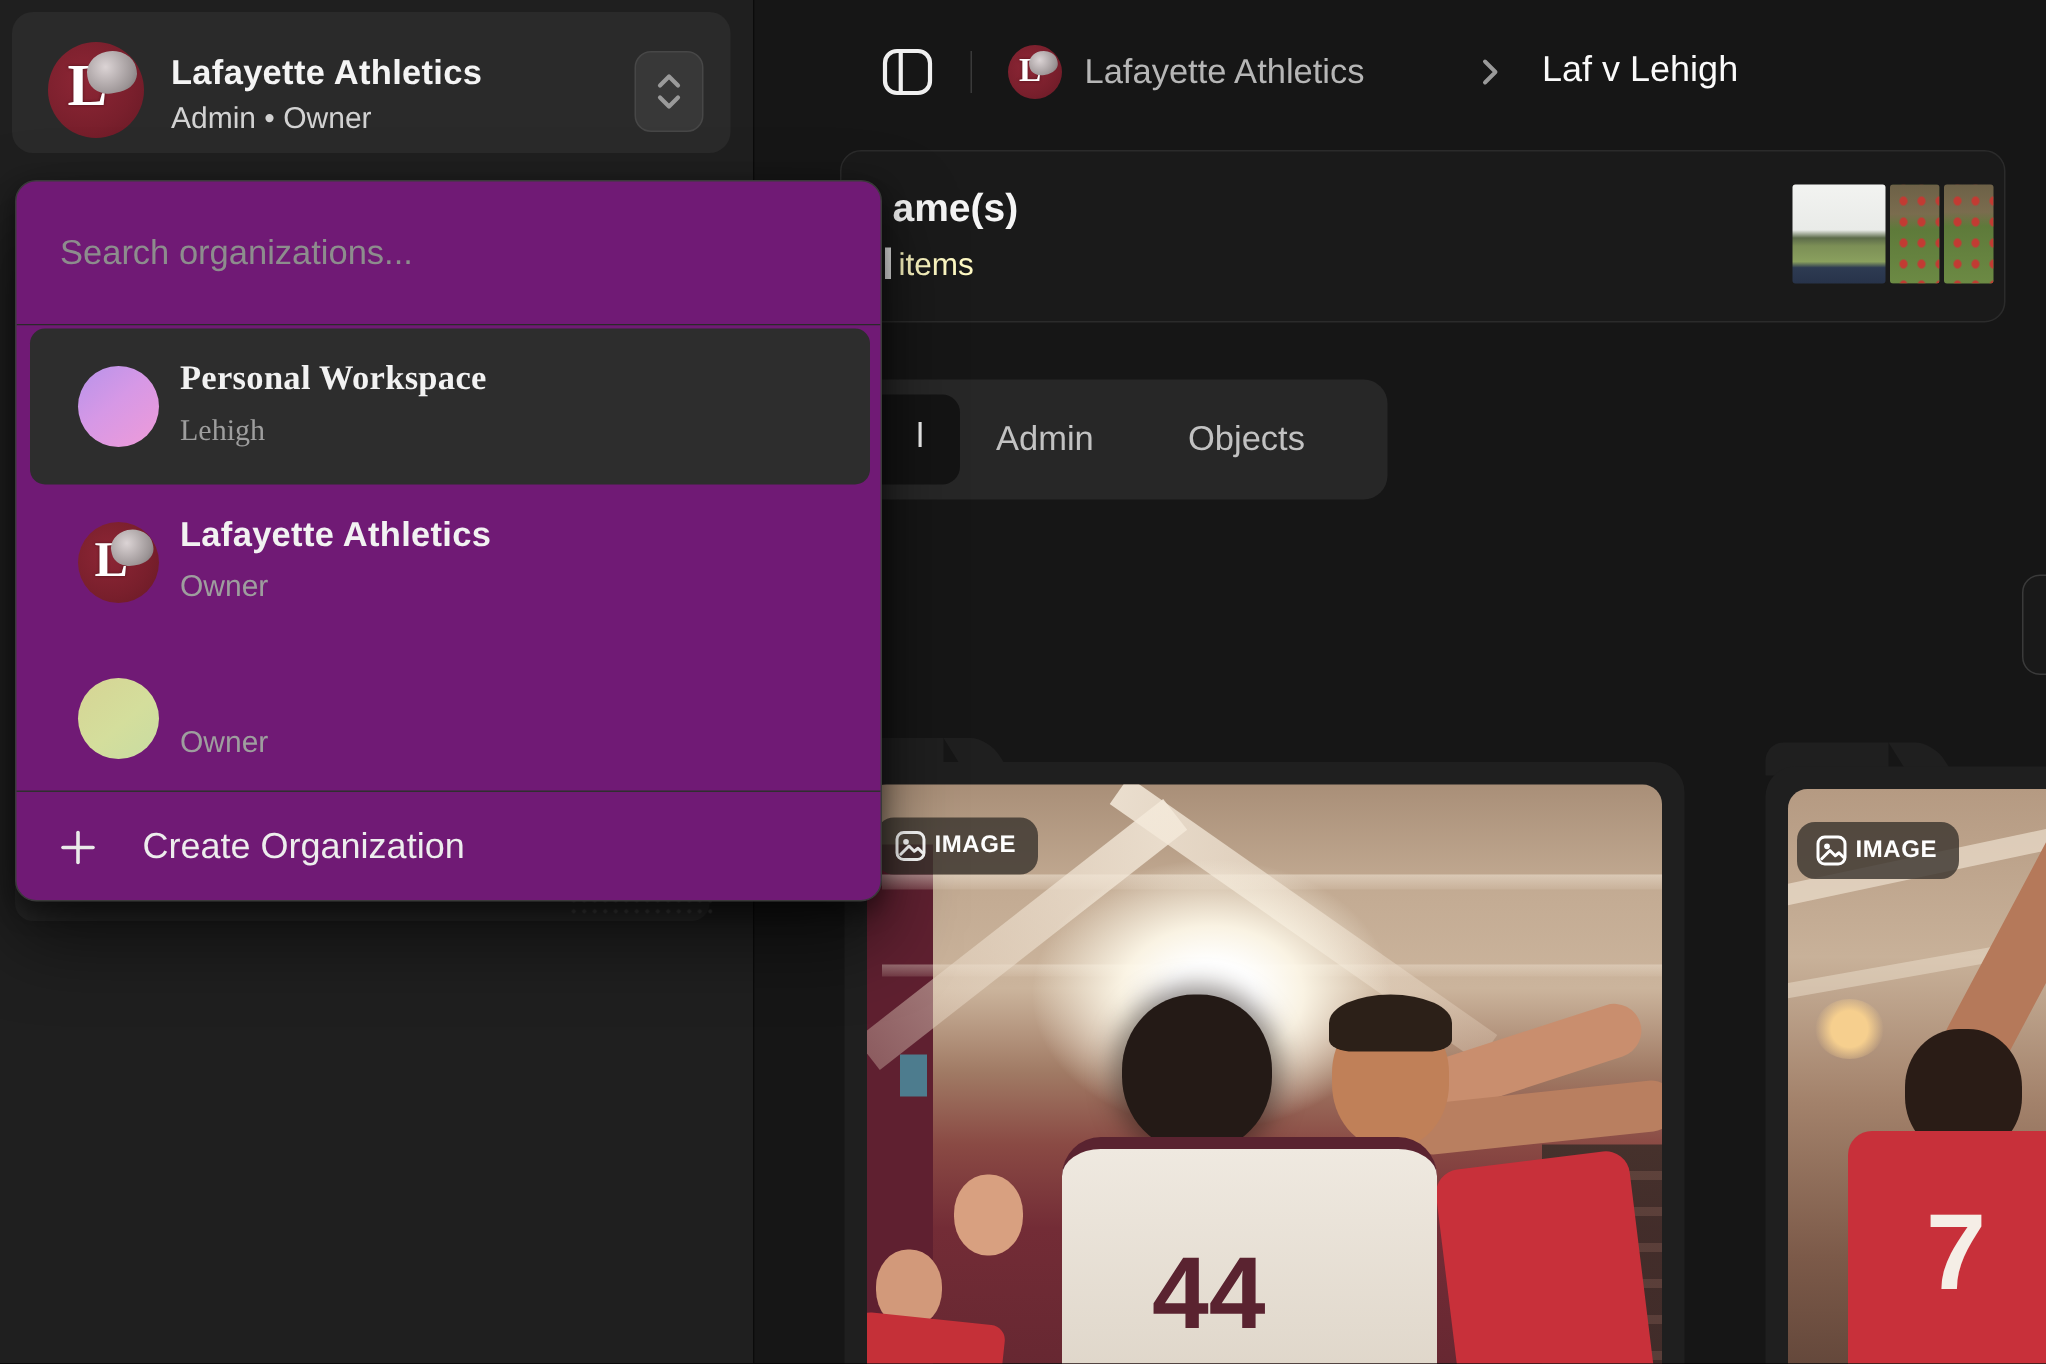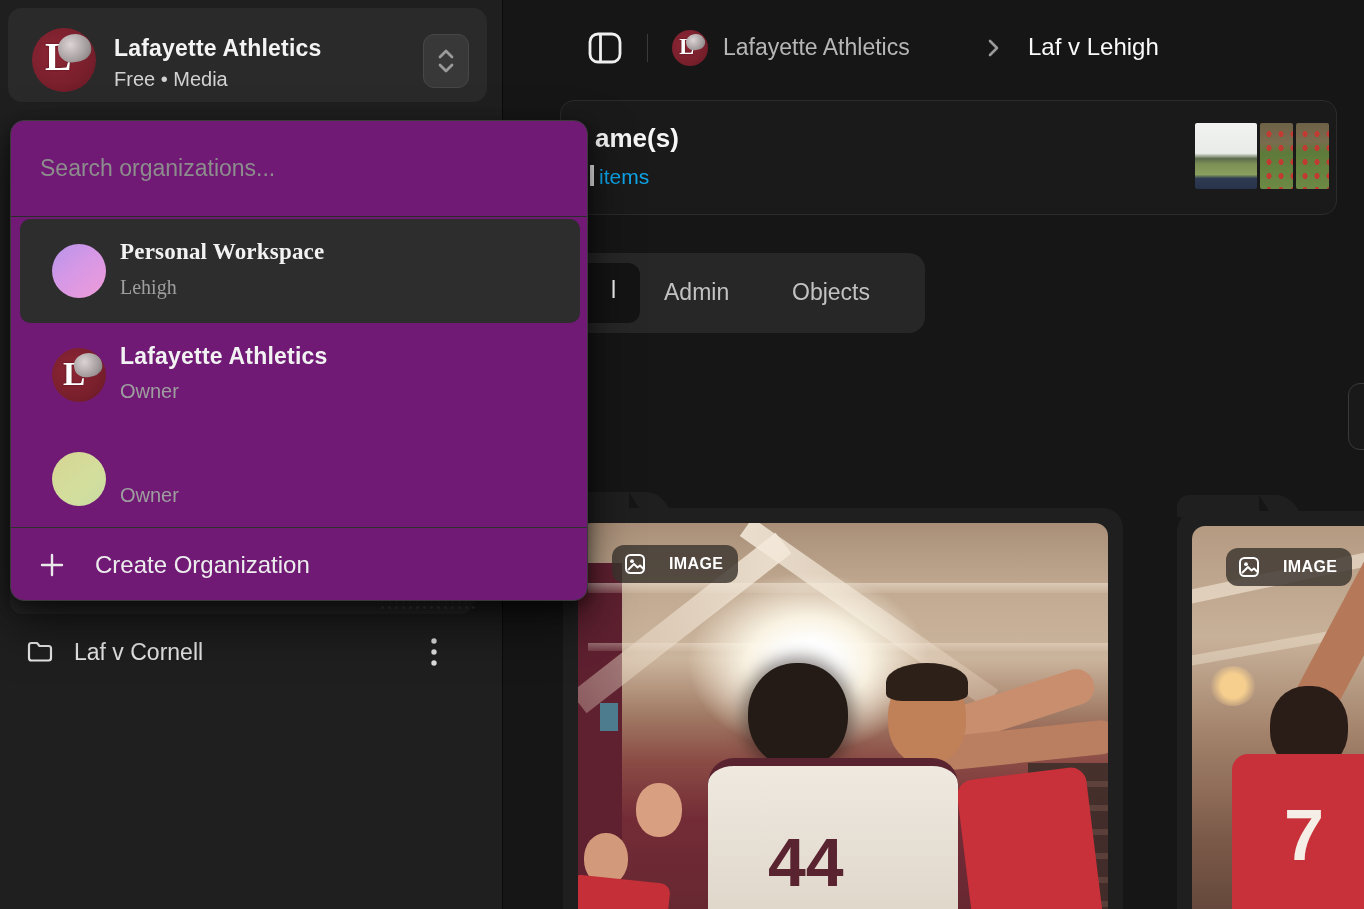--- a/index.html
+++ b/index.html
@@ -47,21 +47,21 @@
   .tog-btn{position:absolute;left:82px;top:28px;width:40px;height:40px;display:flex;align-items:center;justify-content:center;border-radius:8px;}
   .tb-div{position:absolute;left:144px;top:34px;width:1px;height:28px;background:#3a3a3a;}
   .crumb-crest{position:absolute;left:169px;top:30px;width:36px;height:36px;font-size:36px;}
   .crumb-org{position:absolute;left:220px;top:34px;font-size:23px;color:#b6b6b6;}
   .crumb-sep{position:absolute;left:482px;top:38px;display:flex;}
   .crumb-cur{position:absolute;left:525px;top:33px;font-size:24px;font-weight:500;color:#fafafa;}
   
   .header-card{position:absolute;left:560px;top:100px;width:777px;height:115px;background:#1a1a1a;border:1px solid #2b2b2b;border-radius:14px;}
   .hc-title{position:absolute;left:34px;top:22px;font-size:26px;font-weight:700;color:#f5f5f5;}
   .hc-sliver{position:absolute;left:29px;top:64px;width:4px;height:21px;background:#efefef;}
-  .hc-items{position:absolute;left:38px;top:64px;font-size:21px;color:#0ea5e9;}
+  .hc-items{position:absolute;left:38px;top:64px;font-size:21px;color:#fef9c3;}
   .hc-thumbs{position:absolute;right:6px;top:22px;width:135px;height:66px;display:flex;gap:3px;}
   .th{height:100%;border-radius:2px;overflow:hidden;}
   .th1{width:62px;background:linear-gradient(180deg,#f2f3f1 0%,#e9ebe8 46%,#5c6b4a 54%,#7c8f56 62%,#8aa05e 78%,#2e3b52 84%,#27334a 100%);}
   .th2{width:33px;background:linear-gradient(180deg,#6d6147 0%,#7a6c4e 30%,#5e7a3a 45%,#6c8a44 100%);background-color:#6c8a44;}
   .th3{width:33px;background:linear-gradient(180deg,#6d6147 0%,#7a6c4e 28%,#5e7a3a 42%,#6c8a44 100%);}
   .th2::after,.th3::after{content:'';display:block;width:100%;height:100%;background-image:radial-gradient(#c23b33 2.4px,transparent 2.8px);background-size:12px 14px;background-position:3px 18px;}
   
   .tabs{position:absolute;left:558px;top:253px;width:367px;height:80px;background:#272727;border-radius:16px;}
   .tab-active{position:absolute;left:2px;top:10px;width:80px;height:60px;background:#141414;border-radius:12px;}
   .tab-active .frag{position:absolute;right:24px;top:14px;font-size:23px;font-weight:500;color:#f0f0f0;}
@@ -71,21 +71,21 @@
   
   .entity-search{position:absolute;left:585px;top:383px;width:756px;height:67px;background:#191919;border:1px solid #3a3a3a;border-radius:12px;outline:none;padding:0 0 0 40px;font-family:"Liberation Sans",sans-serif;font-size:23px;color:#e5e5e5;}
   .entity-search::placeholder{color:#8d8d8d;}
   .cut-btn{position:absolute;left:1348px;top:383px;width:46px;height:67px;background:#191919;border:1px solid #3a3a3a;border-radius:12px;}
   
   .card{position:absolute;}
   .card-tab{position:absolute;background:#1f1f1f;border-radius:12px 0 0 0;}
   .card-tab::after{content:'';position:absolute;left:100%;top:0;width:30px;height:100%;background:#1f1f1f;border-radius:0 12px 0 0;transform:skewX(32deg);transform-origin:top left;}
   .card-body{position:absolute;background:#1f1f1f;border-radius:20px;}
   .photo{position:absolute;overflow:hidden;border-radius:13px;}
-  .badge{position:absolute;left:34px;top:22px;display:flex;align-items:center;gap:23px;background:rgba(60,54,47,.82);border-radius:12px;padding:8px 15px 8px 12px;}
+  .badge{position:absolute;left:6px;top:22px;display:flex;align-items:center;gap:5px;background:rgba(60,54,47,.82);border-radius:12px;padding:8px 15px 8px 12px;}
   .badge .bt{font-size:16px;font-weight:700;color:#fff;letter-spacing:.4px;}
   
   .p1{background:linear-gradient(180deg,#a98f78 0%,#c3ab93 18%,#cbb49c 34%,#a07a64 48%,#8a4a44 60%,#732c36 74%,#652731 100%);}
   .p1 .beam{position:absolute;background:linear-gradient(180deg,rgba(245,235,220,.85),rgba(225,205,185,.35));}
   .p1 .b1{left:90px;top:-30px;width:26px;height:260px;transform:rotate(52deg);}
   .p1 .b2{left:280px;top:-60px;width:22px;height:300px;transform:rotate(-55deg);}
   .p1 .b3{left:10px;top:60px;width:520px;height:10px;opacity:.6;}
   .p1 .b4{left:10px;top:120px;width:520px;height:8px;opacity:.45;}
   .p1 .flare{position:absolute;left:70px;top:20px;width:320px;height:240px;background:radial-gradient(closest-side,#ffffff 0 18%,rgba(255,250,235,.9) 38%,rgba(255,240,215,0) 75%);}
   .p1 .redwall{position:absolute;left:0;top:40px;width:44px;height:100%;background:#5f2030;}
@@ -119,51 +119,36 @@
 <div class="screen">
 
   <div class="sidebar">
 
     <div class="org-chip">
       <span class="crest">
           <span class="lb">L</span>
           <span class="leo"></span>
         </span>
       <div class="org-title">Lafayette Athletics</div>
-      <div class="org-meta">Free • Media</div>
+      <div class="org-meta">Admin • Owner</div>
       <div class="chev-btn">
         <span>
           <svg width="18" height="26" viewBox="0 0 18 26">
               <polyline points="3,9 9,3 15,9" fill="none" stroke="#9a9a9a" stroke-width="2.8" stroke-linecap="round" stroke-linejoin="round"></polyline>
               <polyline points="3,17 9,23 15,17" fill="none" stroke="#9a9a9a" stroke-width="2.8" stroke-linecap="round" stroke-linejoin="round"></polyline>
             </svg>
         </span>
       </div>
     </div>
 
     <div class="peek-item">
       <span class="peek-dash"></span>
       <span class="peek-dots"></span>
     </div>
 
-    <div class="side-row">
-      <span class="ficon">
-        <svg width="28" height="26" viewBox="0 0 28 26">
-            <path d="M3 6.5 Q3 4 5.5 4 H11 L13.5 7 H22.5 Q25 7 25 9.5 V19 Q25 21.5 22.5 21.5 H5.5 Q3 21.5 3 19 Z" fill="none" stroke="#e8e8e8" stroke-width="2.2" stroke-linejoin="round"></path>
-          </svg>
-      </span>
-      <span class="flabel">Laf v Cornell</span>
-      <span class="kebab">
-        <svg width="8" height="30" viewBox="0 0 8 30">
-            <circle cx="4" cy="4" r="2.7" fill="#e0e0e0"></circle>
-            <circle cx="4" cy="15" r="2.7" fill="#e0e0e0"></circle>
-            <circle cx="4" cy="26" r="2.7" fill="#e0e0e0"></circle>
-          </svg>
-      </span>
-    </div>
   </div>
 
   <div class="topbar">
     <div class="tog-btn">
       <span>
         <svg width="38" height="38" viewBox="0 0 38 38">
             <rect x="4" y="5" width="30" height="28" rx="8" fill="none" stroke="#efefef" stroke-width="2.8"></rect>
             <line x1="14.5" y1="6" x2="14.5" y2="32" stroke="#efefef" stroke-width="2.8"></line>
           </svg>
       </span>

